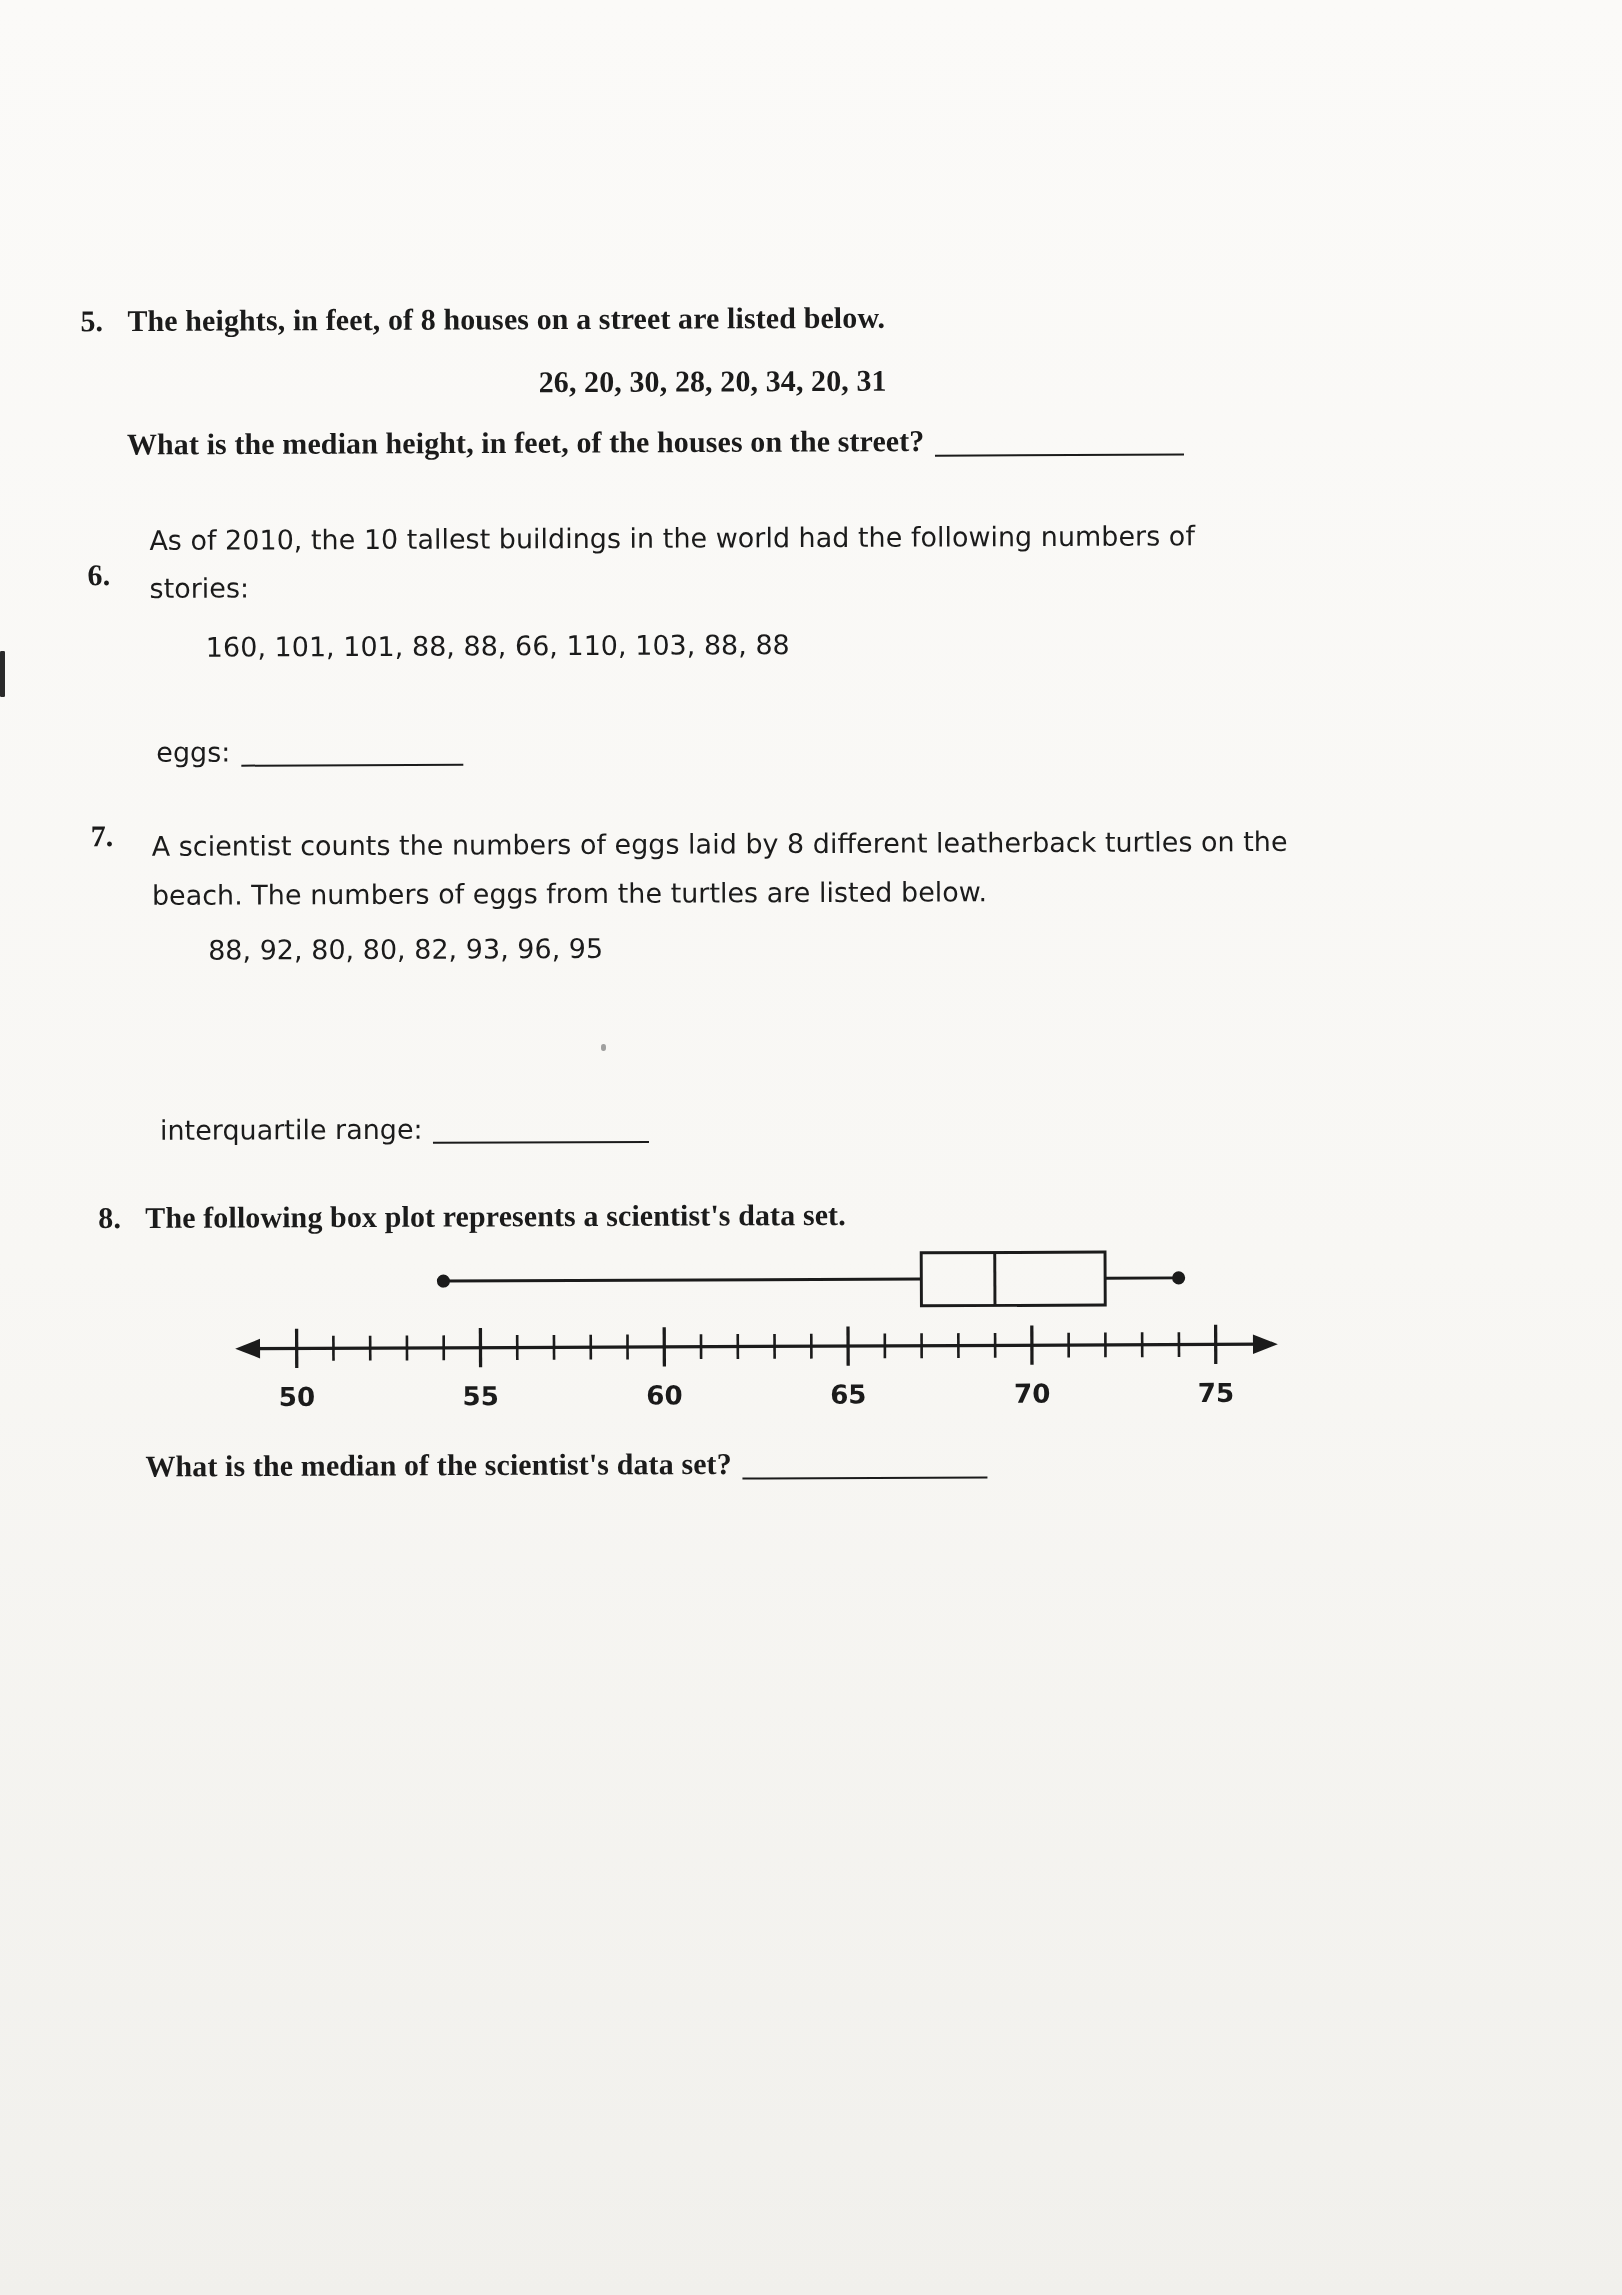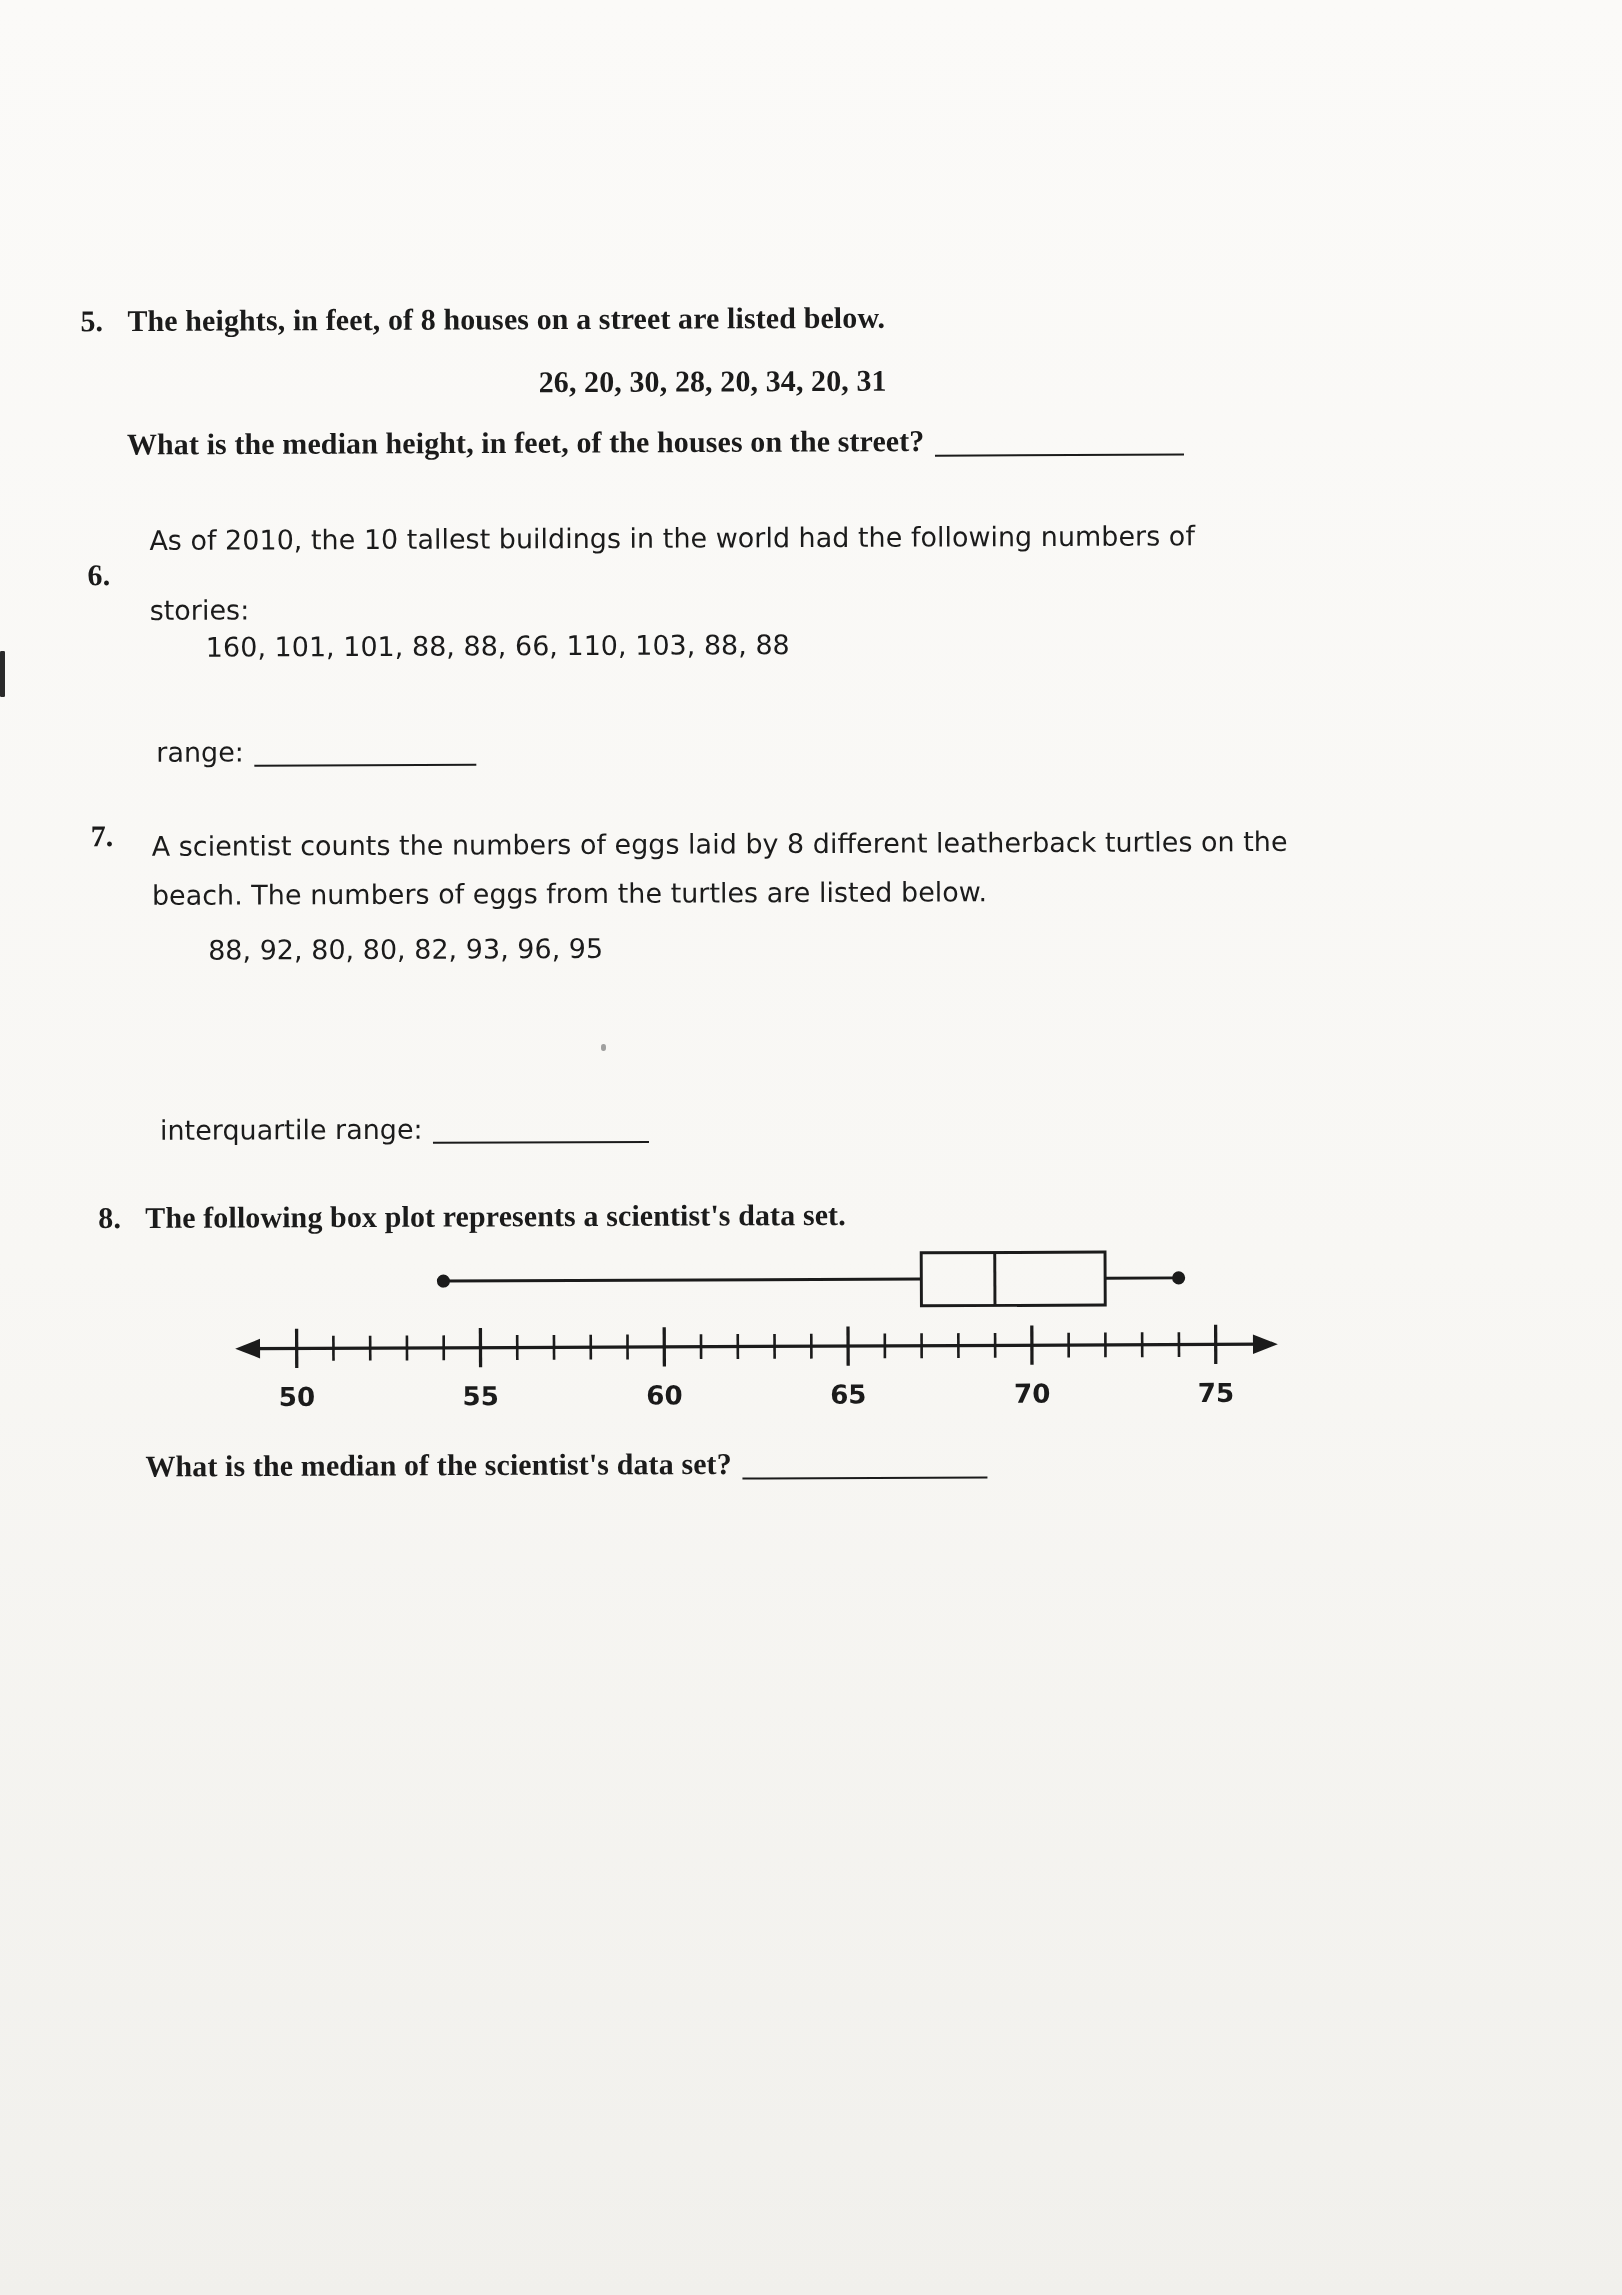--- a/index.html
+++ b/index.html
@@ -69,24 +69,24 @@
       <span class="abs serif" style="left:131px;top:301px;">The heights, in feet, of 8 houses on a street are listed below.</span>
       <span class="abs serif" style="left:542px;top:364px;">26, 20, 30, 28, 20, 34, 20, 31</span>
       <span class="abs serif" style="left:130px;top:424px;">
         <span>What is the median height, in feet, of the houses on the street?</span><span class="blank w380"></span>
       </span>
     </div>
 
     <div>
       <span class="abs serif" style="left:90px;top:555px;">6.</span>
       <span class="abs sans" style="left:152px;top:522px;">As of 2010, the 10 tallest buildings in the world had the following numbers of</span>
-      <span class="abs sans" style="left:152px;top:592px;text-align:center;">stories:</span>
+      <span class="abs sans" style="left:152px;top:570px;text-align:center;">stories:</span>
       <span class="abs sans" style="left:208px;top:629px;">160, 101, 101, 88, 88, 66, 110, 103, 88, 88</span>
       <span class="abs sans" style="left:158px;top:734px;">
-        <span>range:</span><span class="blank w340"></span>
+        <span>eggs:</span><span class="blank w340"></span>
       </span>
     </div>
 
     <div>
       <span class="abs serif" style="left:92px;top:816px;">7.</span>
       <span class="abs sans" style="left:153px;top:828px;">A scientist counts the numbers of eggs laid by 8 different leatherback turtles on the</span>
       <span class="abs sans" style="left:153px;top:877px;">beach. The numbers of eggs from the turtles are listed below.</span>
       <span class="abs sans" style="left:209px;top:932px;">88, 92, 80, 80, 82, 93, 96, 95</span>
       <span class="abs sans" style="left:160px;top:1112px;">
         <span>interquartile range:</span><span class="blank w330"></span>

